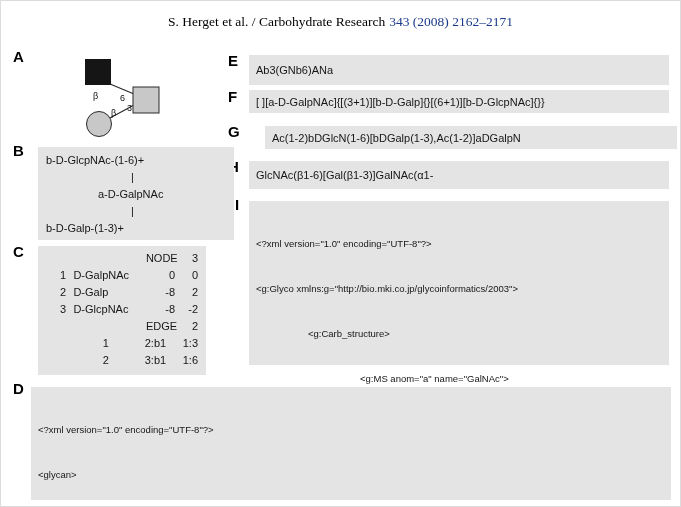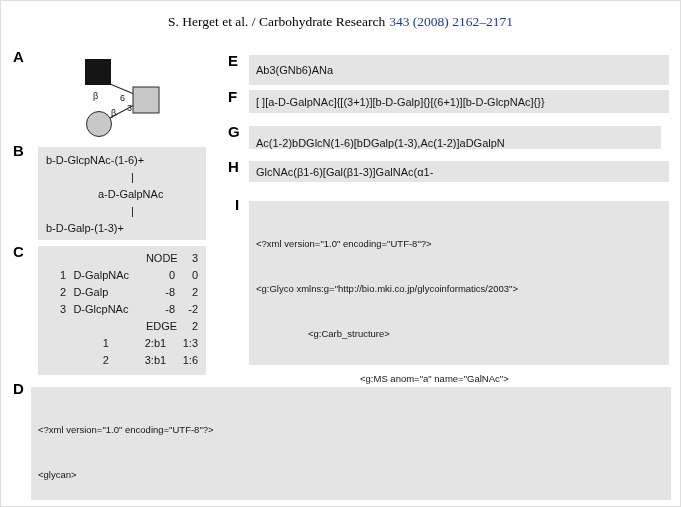--- a/index.html
+++ b/index.html
@@ -82,41 +82,41 @@
   </svg>
 
   <div class="gbox row-box" style="left:248px; top:54px; width:420px; height:30px;">
     <span>Ab3(GNb6)ANa</span>
   </div>
 
   <div class="gbox row-box" style="left:248px; top:89px; width:420px; height:23px;">
     <span>[ ][a-D-GalpNAc]{[(3+1)][b-D-Galp]{}[(6+1)][b-D-GlcpNAc]{}}</span>
   </div>
 
-  <div class="gbox row-box" style="left:248px; top:125px; width:412px; height:23px;align-items:flex-end;">
+  <div class="gbox row-box" style="left:264px; top:125px; width:412px; height:23px;">
     <span>Ac(1-2)bDGlcN(1-6)[bDGalp(1-3),Ac(1-2)]aDGalpN</span>
   </div>
 
-  <div class="gbox row-box" style="left:248px; top:160px; width:420px; height:21px;">
+  <div class="gbox row-box" style="left:248px; top:160px; width:420px; height:28px;">
     <span>GlcNAc(β1-6)[Gal(β1-3)]GalNAc(α1-</span>
   </div>
 
   <div class="gbox code-box" style="left:248px; top:200px; width:420px; height:164px;">
     <div class="code-line">&lt;?xml version="1.0" encoding="UTF-8"?&gt;</div>
     <div class="code-line">&lt;g:Glyco xmlns:g="http://bio.mki.co.jp/glycoinformatics/2003"&gt;</div>
     <div class="code-line">		&lt;g:Carb_structure&gt;</div>
     <div class="code-line">				&lt;g:MS anom="a" name="GalNAc"&gt;</div>
     <div class="code-line">					&lt;g:MS link="1-3" anom="b" name="Gal" /&gt;</div>
     <div class="code-line">					&lt;g:MS link="1-6" anom="b" name="GlcNAc" /&gt;</div>
     
     
     
   </div>
 
-  <div class="gbox b-box" style="left:37px; top:146px; width:168px; height:93px;">
+  <div class="gbox b-box" style="left:37px; top:146px; width:196px; height:93px;">
     <div class="b-line">b-D-GlcpNAc-(1-6)+</div>
     <div class="b-line b-ind-bar">|</div>
     <div class="b-line b-ind-name">a-D-GalpNAc</div>
     <div class="b-line b-ind-bar">|</div>
     <div class="b-line">b-D-Galp-(1-3)+</div>
   </div>
 
   <div class="gbox c-box" style="left:37px; top:245px; width:168px; height:129px;">
     <div class="c-row">
       <span class="c-kw">NODE</span>

